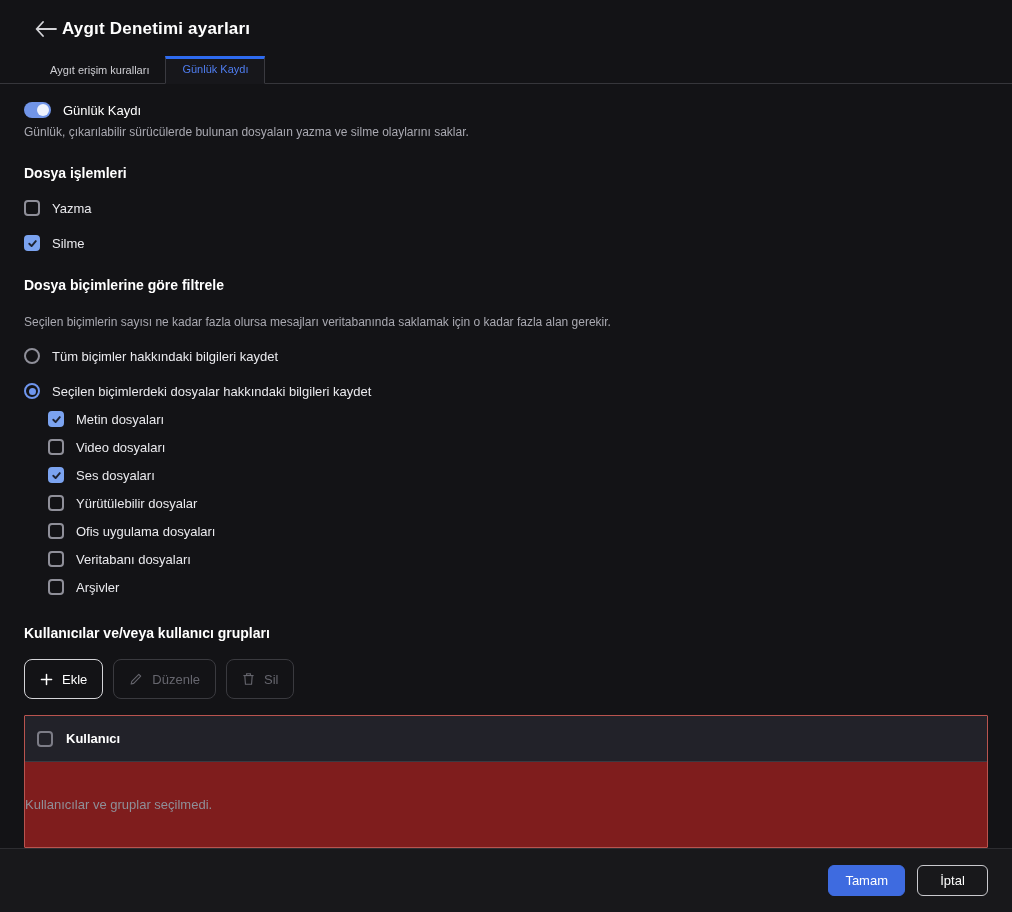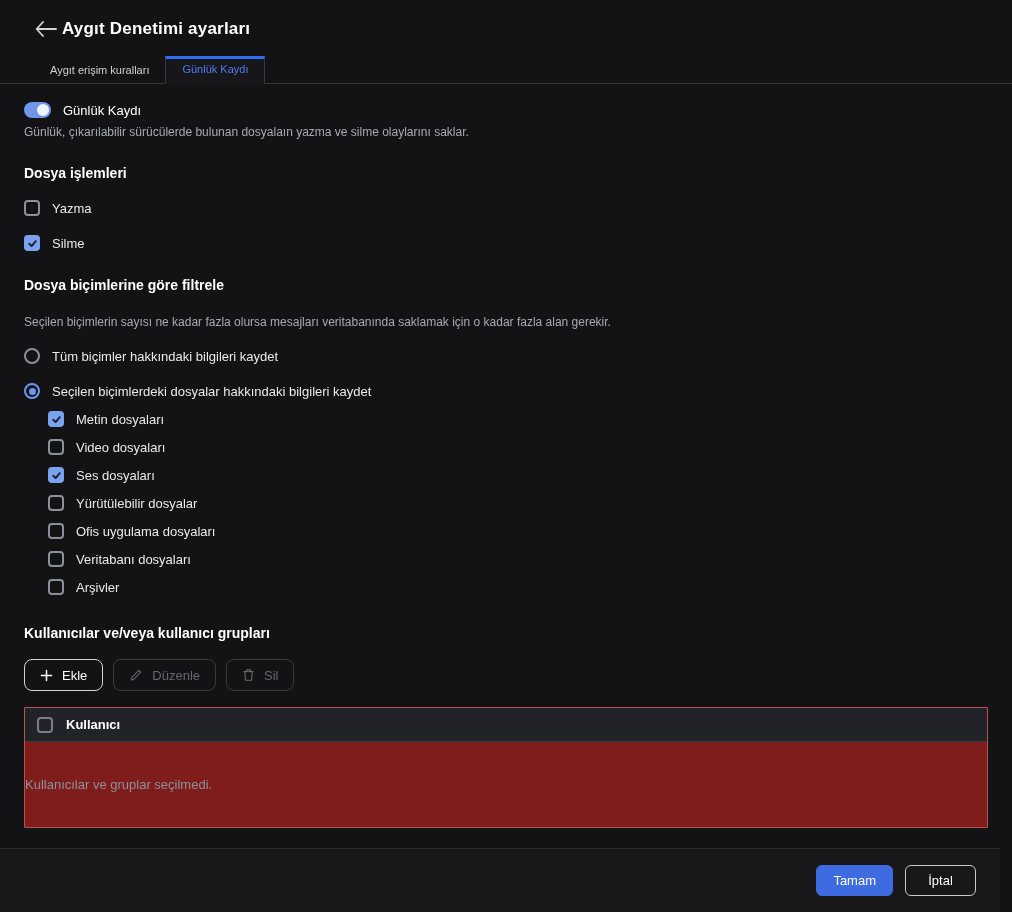--- a/index.html
+++ b/index.html
@@ -39,34 +39,34 @@
   .checkbox { width:16px; height:16px; border-radius:4px; border:2px solid #8f8f99; background:transparent; flex:0 0 auto; display:flex; align-items:center; justify-content:center; }
   .checkbox.checked { border-color:#7ba3f0; background:#7ba3f0; }
   .checkbox svg { display:none; }
   .checkbox.checked svg { display:block; }
   .radio { width:16px; height:16px; border-radius:50%; border:2px solid #8f8f99; flex:0 0 auto; display:flex; align-items:center; justify-content:center; }
   .radio.selected { border-color:#6f96ee; }
   .radio .dot { width:7px; height:7px; border-radius:50%; background:transparent; }
   .radio.selected .dot { background:#6f96ee; }
   
   .btn-row { display:flex; gap:10px; margin-top:18px; }
-  .btn { display:flex; align-items:center; gap:9px; height:32px; padding:0 15px; border-radius:8px; font-size:13px; background:transparent; cursor:pointer; }
+  .btn { display:flex; align-items:center; gap:9px; height:40px; padding:0 15px; border-radius:8px; font-size:13px; background:transparent; cursor:pointer; }
   .btn.primary-outline { border:1px solid #d4d4d8; color:#fff; }
   .btn.disabled { border:1px solid #3a3a3f; color:#66666e; cursor:default; }
   .btn svg { display:block; }
   
   .user-table { margin-top:16px; border:1px solid #b9544f; border-radius:1px; }
-  .table-header { display:flex; align-items:center; gap:13px; height:34px; padding:0 12px; background:#222229; border-bottom:1px solid #3a3a42; }
+  .table-header { display:flex; align-items:center; gap:13px; height:46px; padding:0 12px; background:#222229; border-bottom:1px solid #3a3a42; }
   .table-header .checkbox { border-color:#7d7d87; }
   .th-label { font-size:13px; font-weight:bold; color:#fff; }
   .table-body { height:85px; background:#7f1d1d; display:flex; align-items:center; }
   .empty-text { font-size:13px; color:#8f8f98; }
   
   .footer {
-    position:absolute; left:0; right:12px; bottom:0; height:64px;
+    position:absolute; left:0; right:0; bottom:0; height:64px;
     background:#18181b; border-top:1px solid #2d2d31;
     display:flex; align-items:center; justify-content:flex-end; gap:12px; padding:0 24px;
   }
   .footer-btn { height:31px; min-width:71px; padding:0 16px; border-radius:6px; font-size:13px; font-family:"Liberation Sans", sans-serif; cursor:pointer; }
   .footer-btn.ok { background:#3e6be0; border:1px solid #3e6be0; color:#fff; }
   .footer-btn.cancel { background:transparent; border:1px solid #c9c9ce; color:#fff; }
 </style>
 </head>
 <body>
 

